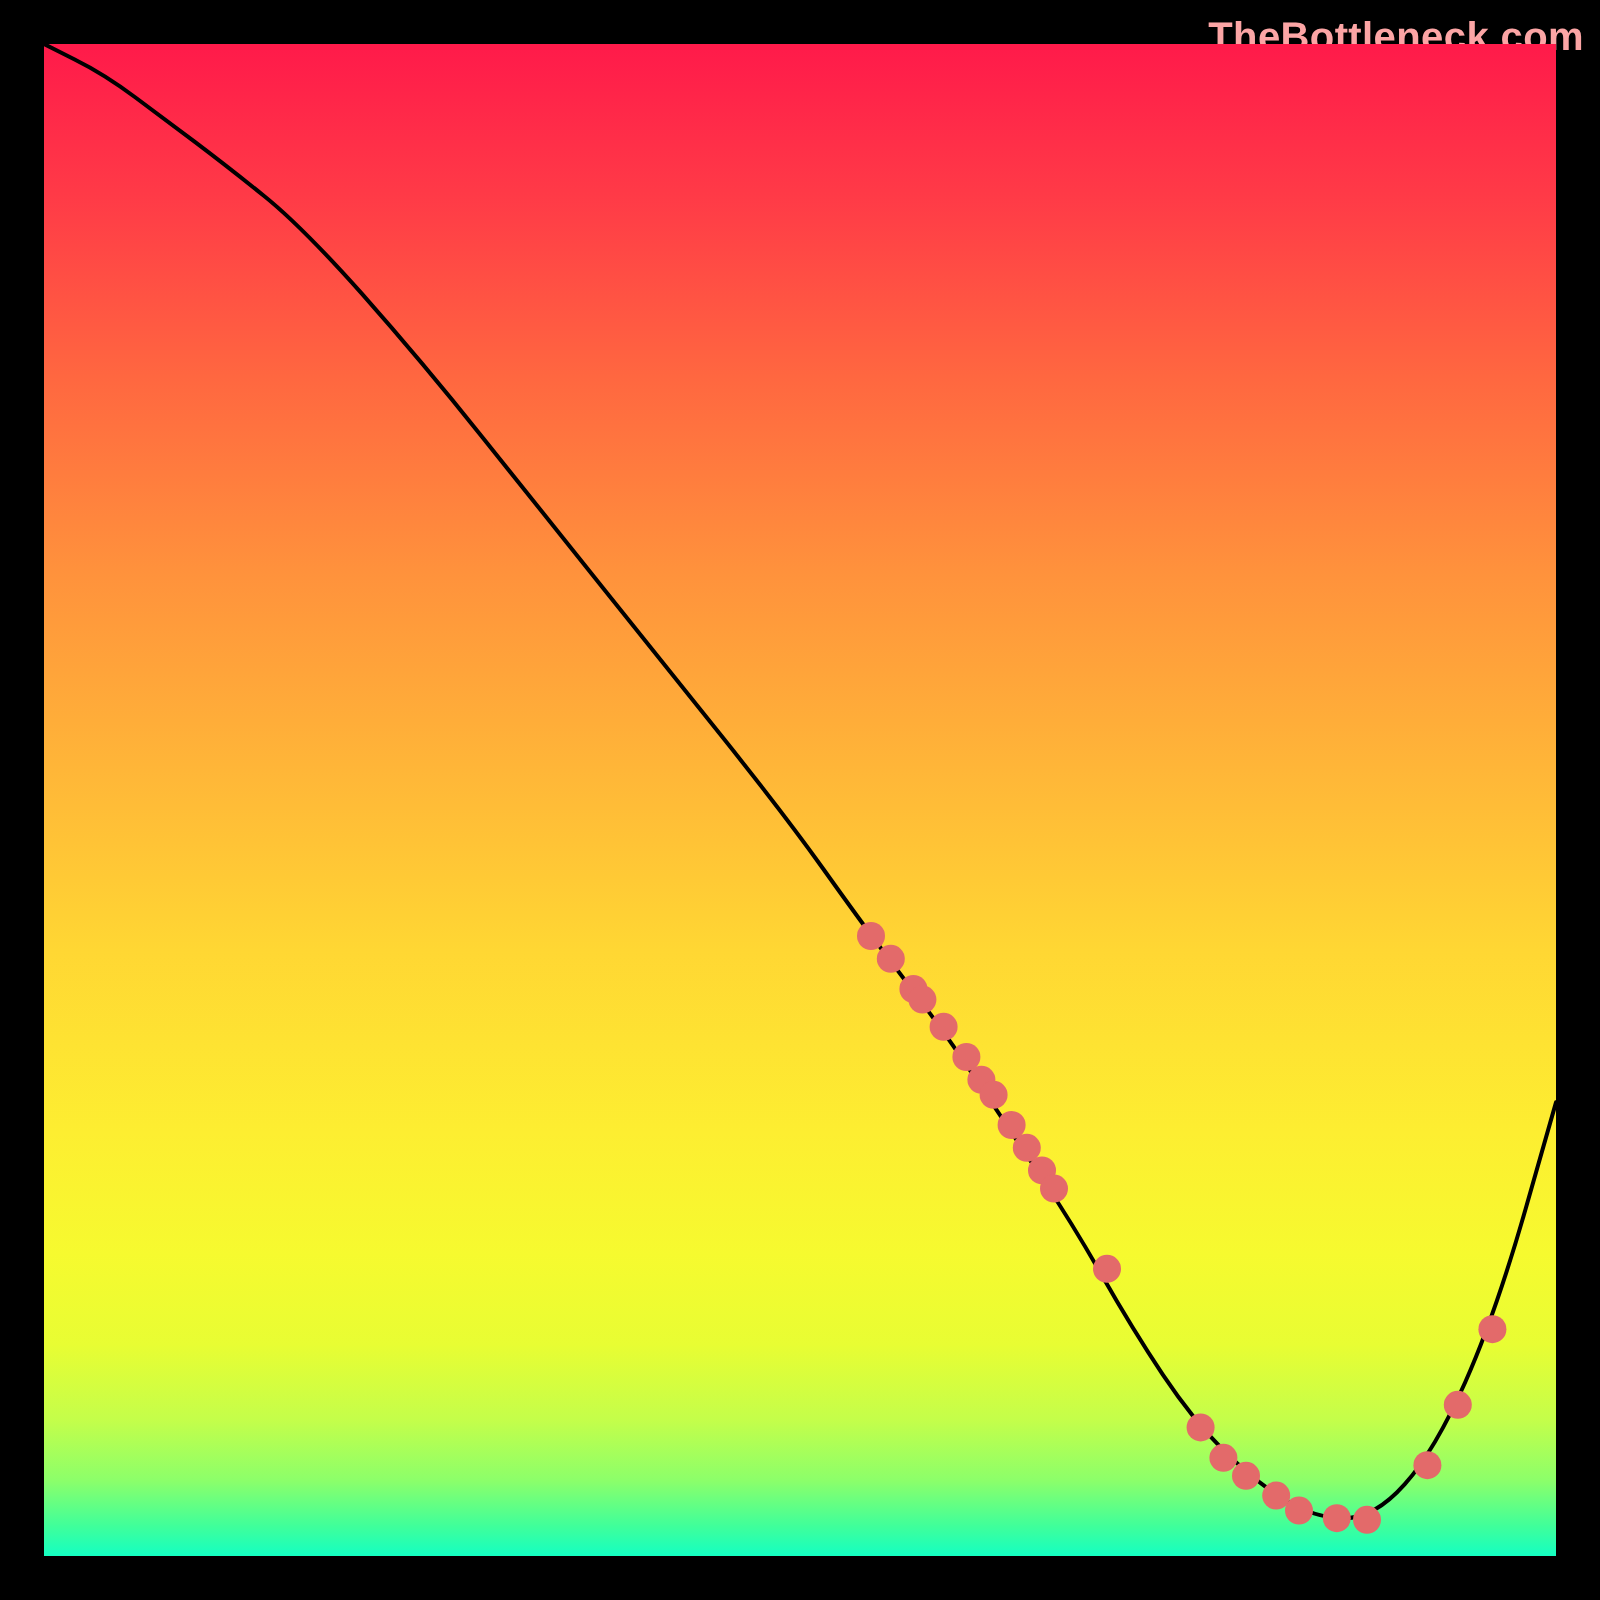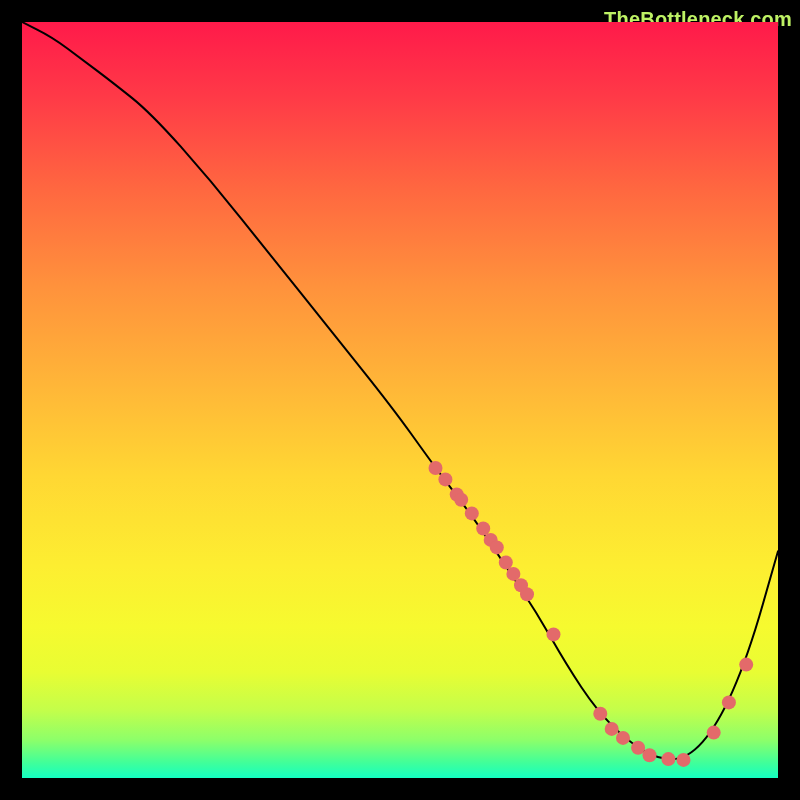--- a/index.html
+++ b/index.html
@@ -29,21 +29,21 @@
       #c4fe4a 91%,
       #8cff6a 95%,
       #40ff9a 98%,
       #14ffc2 100%
     );
   }
   .watermark {
     position: absolute;
     top: 8px;
     right: 8px;
-    color: #bef264;
+    color: #fca5a5;
     font-family: Arial, Helvetica, sans-serif;
     font-size: 20px;
     font-weight: 600;
     letter-spacing: 0.2px;
   }
   svg.overlay {
     position: absolute;
     left: 0; top: 0;
     width: 756px; height: 756px;
   }

